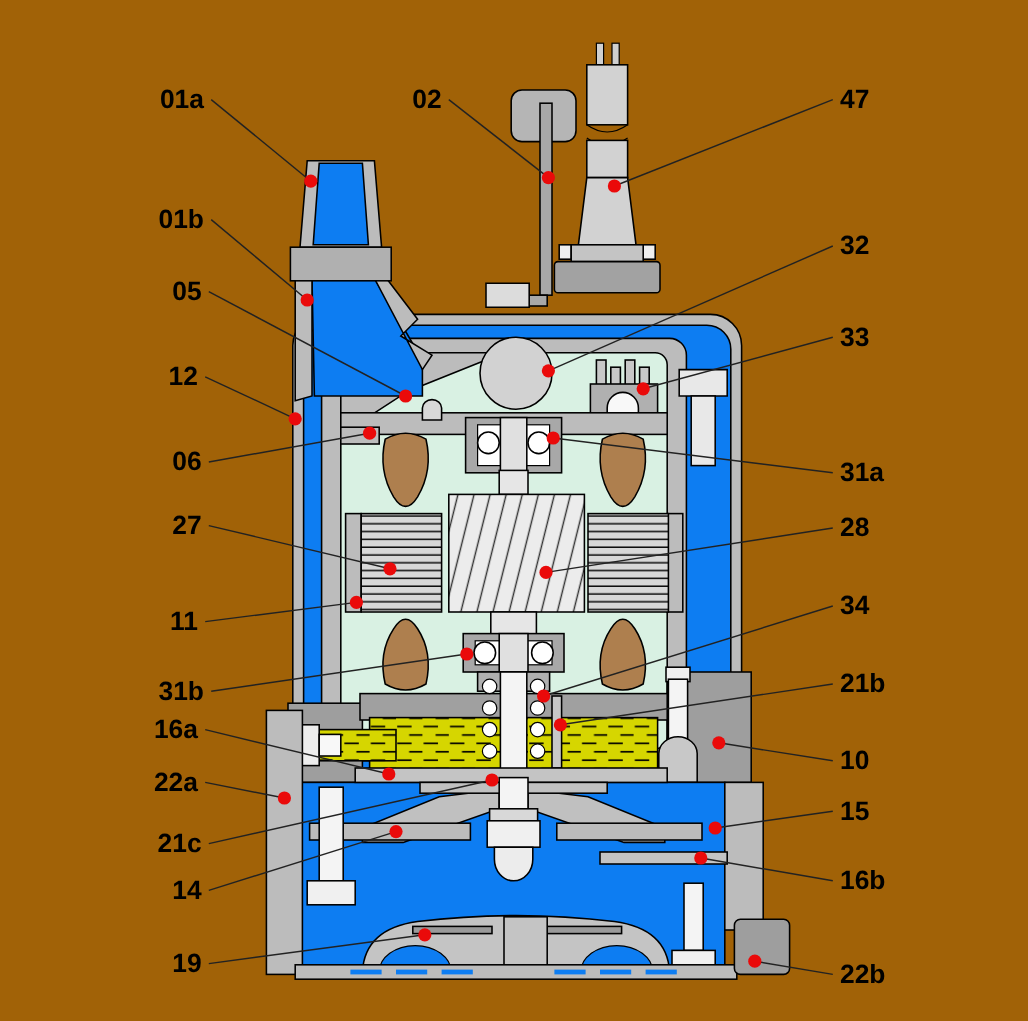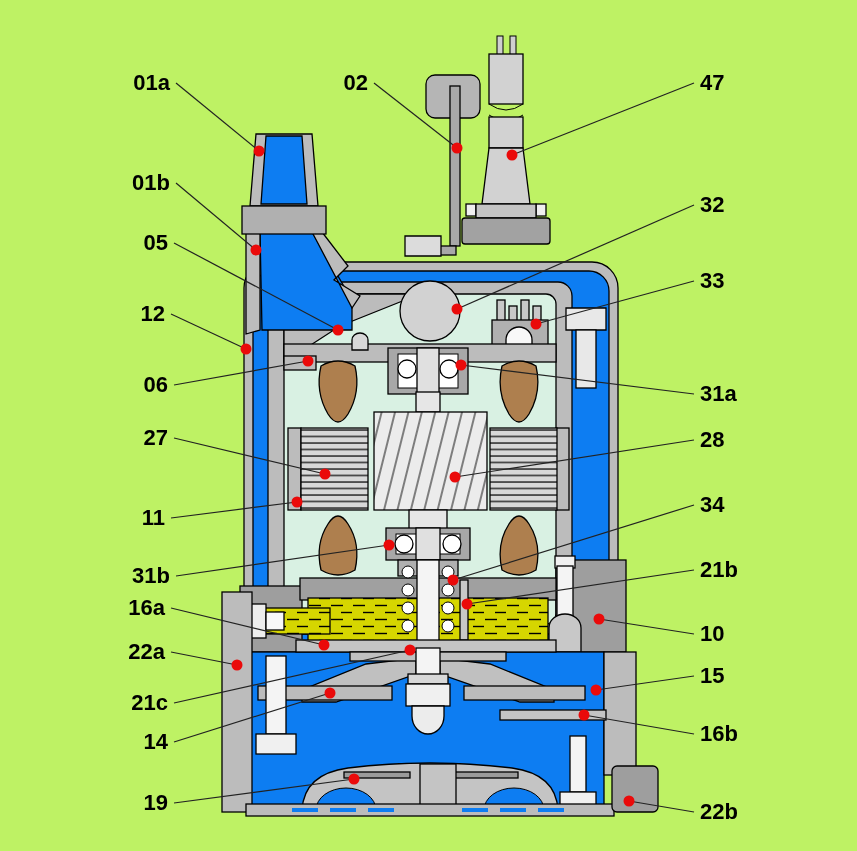--- a/index.html
+++ b/index.html
@@ -1,16 +1,16 @@
 <!DOCTYPE html>
 <html><head>
 <meta charset="utf-8">
 <style>
   html,body{margin:0;padding:0;background:#ffffff;}
-  .stage{position:relative;width:857px;height:851px;background:#bef264;overflow:hidden;
+  .stage{position:relative;width:857px;height:851px;background:#a16207;overflow:hidden;
          font-family:"Liberation Sans",sans-serif;}
   svg{display:block;}
   .p{stroke:#000;stroke-width:1.3;}
   .thin{stroke:#000;stroke-width:1;}
   .callout-label{font-family:"Liberation Sans",sans-serif;font-weight:bold;font-size:22px;}
 </style>
 </head>
 <body>
 
 <div class="stage">

